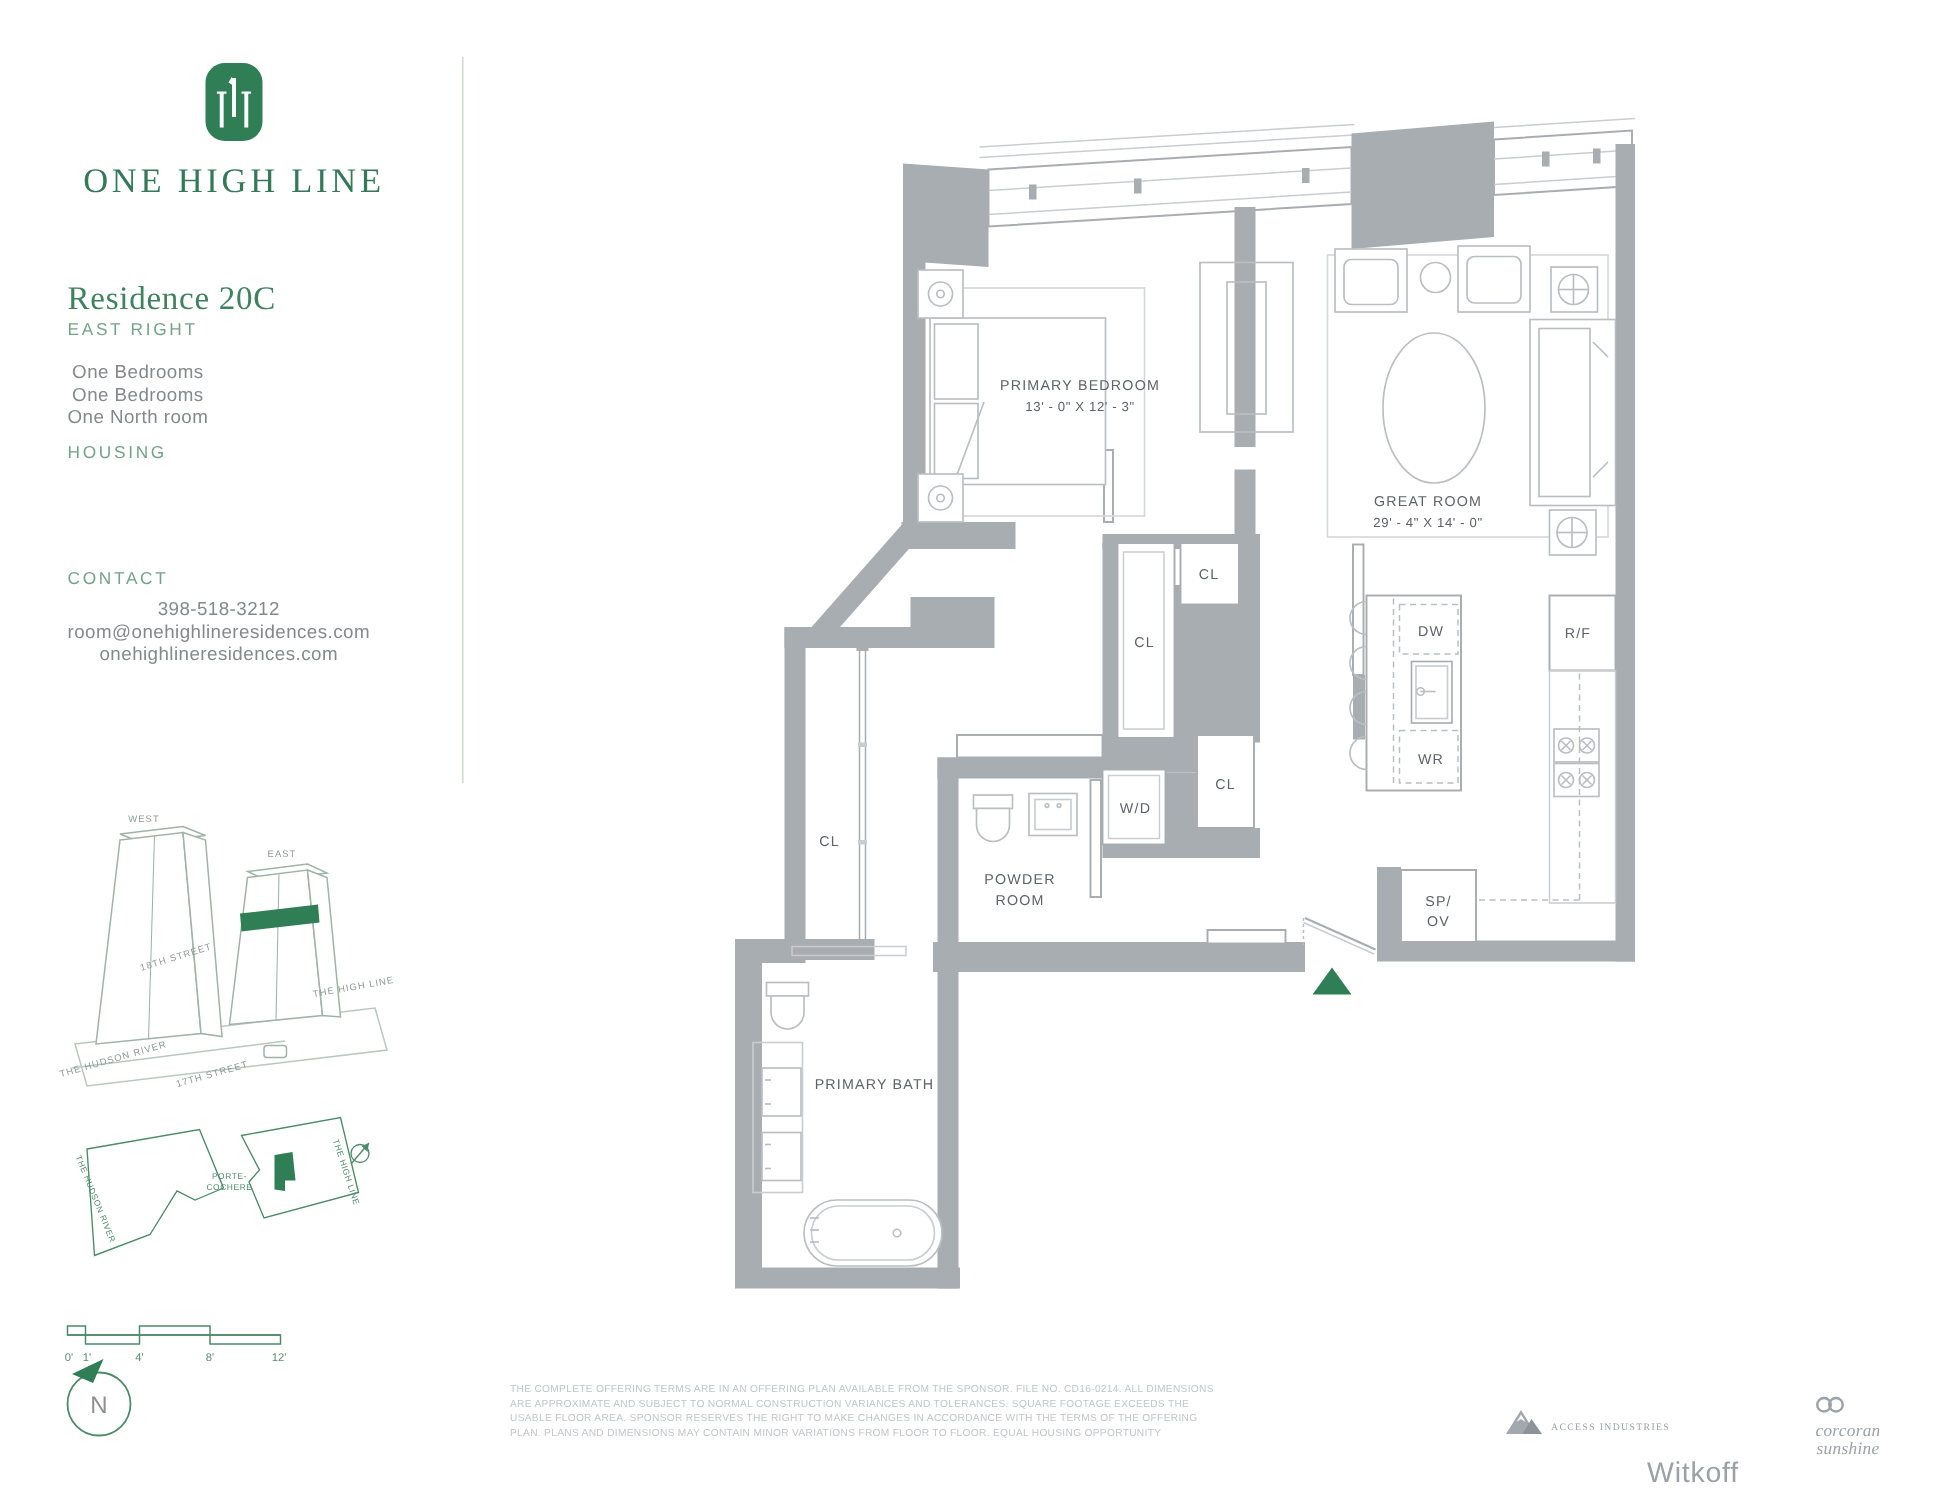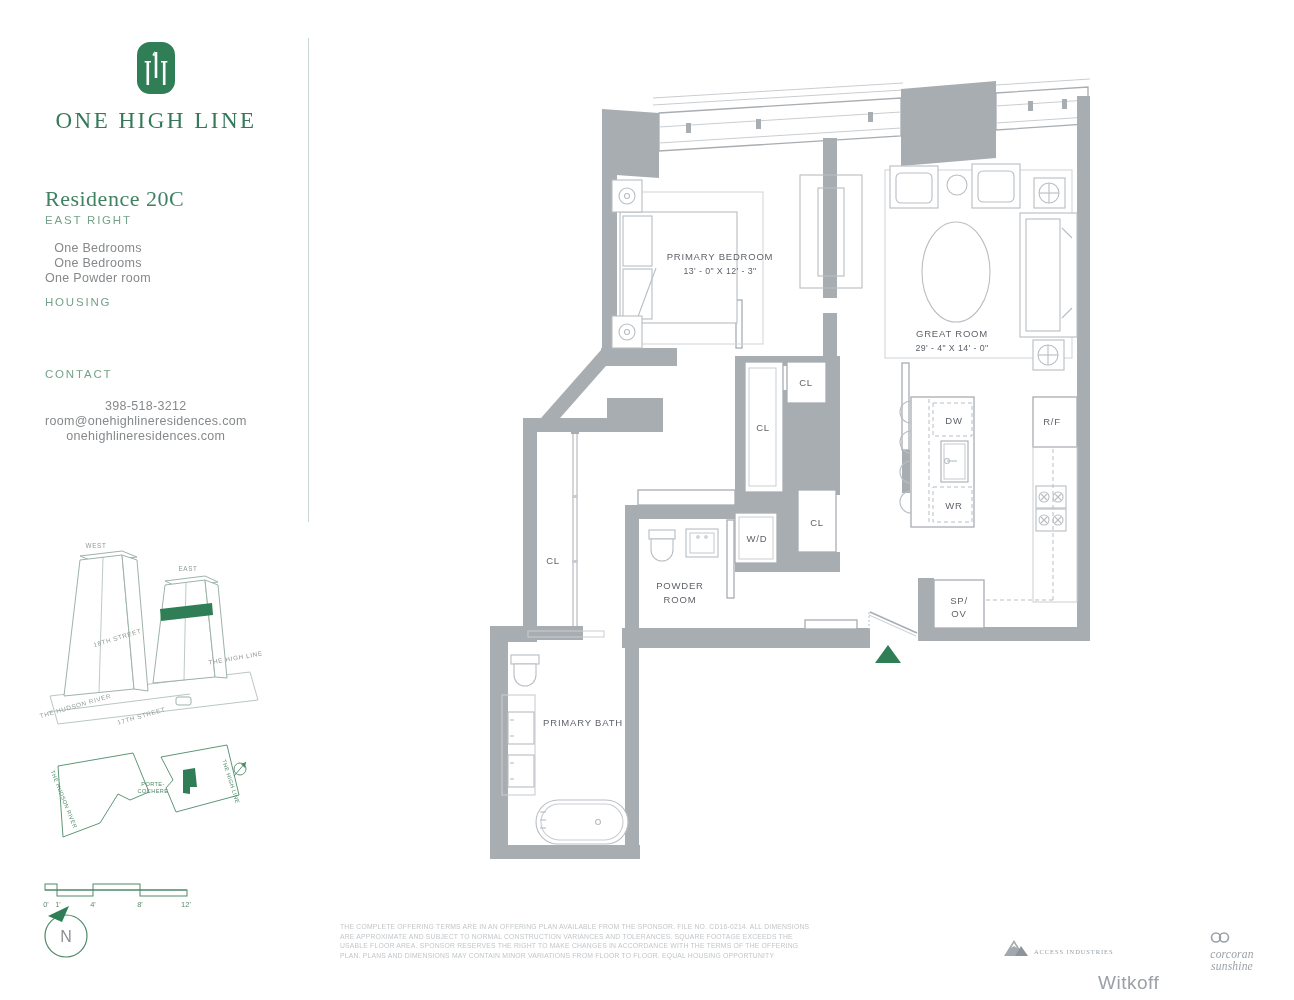--- a/index.html
+++ b/index.html
@@ -311,26 +311,26 @@
   <div class="abs divider"></div>
 
   <div class="abs wordmark">ONE HIGH LINE</div>
 
   <div class="abs res-title">Residence 20C</div>
   <div class="abs subhead" style="top:214px">EAST RIGHT</div>
 
   <div class="abs bodytxt" style="top:241px">
     <div>One Bedrooms</div>
     <div>One Bedrooms</div>
-    <div>One Powder room</div>
+    <div>One North room</div>
   </div>
 
   <div class="abs subhead" style="top:296px">HOUSING</div>
 
-  <div class="abs subhead" style="top:368px">CONTACT</div>
+  <div class="abs subhead" style="top:380px">CONTACT</div>
   <div class="abs bodytxt" style="top:399px">
     <div>398-518-3212</div>
     <div>room@onehighlineresidences.com</div>
     <div>onehighlineresidences.com</div>
   </div>
 
   <div class="abs disclaimer">
     <div>THE COMPLETE OFFERING TERMS ARE IN AN OFFERING PLAN AVAILABLE FROM THE SPONSOR. FILE NO. CD16-0214. ALL DIMENSIONS</div>
     <div>ARE APPROXIMATE AND SUBJECT TO NORMAL CONSTRUCTION VARIANCES AND TOLERANCES. SQUARE FOOTAGE EXCEEDS THE</div>
     <div>USABLE FLOOR AREA. SPONSOR RESERVES THE RIGHT TO MAKE CHANGES IN ACCORDANCE WITH THE TERMS OF THE OFFERING</div>

